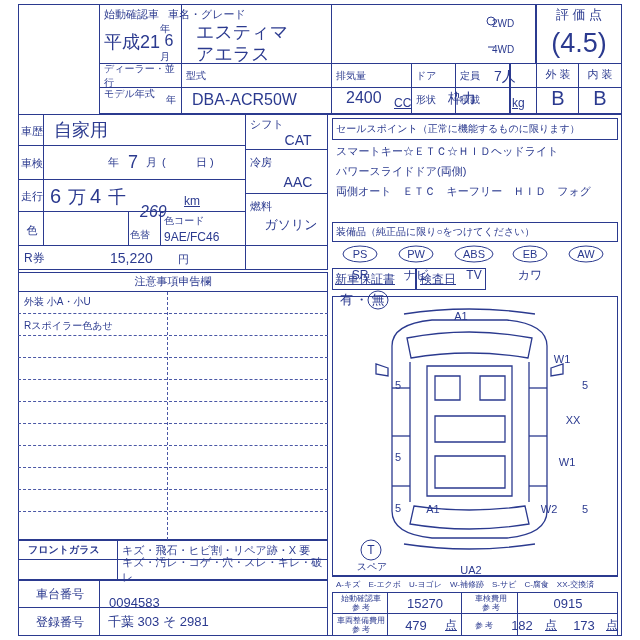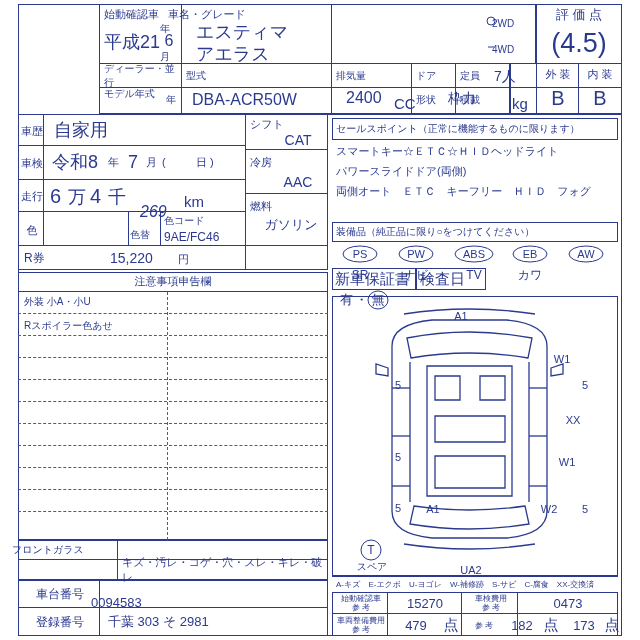--- a/index.html
+++ b/index.html
@@ -15,21 +15,21 @@
     position:absolute;left:0;top:0;width:640px;height:640px;
   }
   .bx{position:absolute;box-sizing:border-box;}
   .b{border:1px solid #2b3a8f;}
   .bt{border-top:1px solid #2b3a8f;}
   .bb{border-bottom:1px solid #2b3a8f;}
   .br{border-right:1px solid #2b3a8f;}
   .c{display:flex;align-items:center;justify-content:center;}
   .l{display:flex;align-items:center;justify-content:flex-start;}
   .t8{font-size:8px;}
-  .t9{font-size:15px;}
+  .t9{font-size:12px;text-decoration:underline;}
   .t10{font-size:10px;}
   .t11{font-size:11px;}
   .t12{font-size:12px;}
   .t13{font-size:13px;}
   .t14{font-size:14px;}
   .t16{font-size:16px;}
   .t18{font-size:18px;}
   .t20{font-size:20px;}
   .t24{font-size:27px;}
   .dash{border-bottom:1px dashed #4a57a5;}
@@ -120,21 +120,20 @@
   <div class="bx bb" style="left:18px;top:246px;width:228px;height:24px;"></div>
 
   <div class="bx br" style="left:18px;top:114px;width:26px;height:132px;"></div>
   <div class="bx br" style="left:128px;top:212px;width:0px;height:34px;"></div>
   <div class="bx br" style="left:160px;top:212px;width:0px;height:34px;"></div>
 
   <div class="bx c t11" style="left:20px;top:118px;width:24px;height:26px;">車歴</div>
   <div class="bx l t18" style="left:54px;top:116px;width:110px;height:28px;">自家用</div>
 
   <div class="bx c t11" style="left:20px;top:150px;width:24px;height:26px;">車検</div>
-  <div class="bx l t18" style="left:52px;top:148px;width:62px;height:28px;">令和8</div>
   <div class="bx l t11" style="left:108px;top:152px;width:14px;height:20px;">年</div>
   <div class="bx l t18" style="left:128px;top:148px;width:18px;height:28px;">7</div>
   <div class="bx l t11" style="left:146px;top:152px;width:14px;height:20px;">月</div>
   <div class="bx l t11" style="left:162px;top:152px;width:10px;height:20px;">(</div>
   <div class="bx l t11" style="left:196px;top:152px;width:14px;height:20px;">日</div>
   <div class="bx l t11" style="left:210px;top:152px;width:10px;height:20px;">)</div>
 
   <div class="bx c t11" style="left:20px;top:184px;width:24px;height:24px;">走行</div>
   <div class="bx l t20" style="left:50px;top:182px;width:18px;height:28px;">6</div>
   <div class="bx l t18" style="left:68px;top:183px;width:20px;height:28px;">万</div>
@@ -297,43 +296,44 @@
   </div>
   <div class="bx c t12" style="left:358px;top:540px;width:26px;height:20px;">T</div>
   <div class="bx c t10" style="left:352px;top:560px;width:40px;height:14px;">スペア</div>
 
   <div class="bx bt" style="left:332px;top:576px;width:286px;height:0;"></div>
   <div class="bx l t8" style="left:336px;top:577px;width:282px;height:14px;">A-キズ　E-エクボ　U-ヨゴレ　W-補修跡　S-サビ　C-腐食　XX-交換済</div>
 
   <div class="bx b" style="left:18px;top:540px;width:310px;height:40px;"></div>
   <div class="bx br" style="left:18px;top:540px;width:100px;height:40px;"></div>
   <div class="bx bb" style="left:18px;top:540px;width:310px;height:20px;"></div>
-  <div class="bx l t10" style="left:12px;top:542px;width:96px;height:16px;">フロントガラス</div>
+  <div class="bx l t10" style="left:28px;top:542px;width:96px;height:16px;font-weight:bold;">フロントガラス</div>
+  <div class="bx l t11" style="left:122px;top:542px;width:204px;height:16px;">キズ・飛石・ヒビ割・リペア跡・X 要</div>
   <div class="bx l t11" style="left:122px;top:562px;width:204px;height:16px;">キズ・汚レ・コゲ・穴・スレ・キレ・破レ</div>
 
   <div class="bx b" style="left:18px;top:580px;width:310px;height:56px;"></div>
   <div class="bx bb" style="left:18px;top:580px;width:310px;height:28px;"></div>
   <div class="bx br" style="left:18px;top:580px;width:82px;height:56px;"></div>
   <div class="bx c t12" style="left:22px;top:582px;width:76px;height:24px;">車台番号</div>
-  <div class="bx l t13" style="left:91px;top:582px;width:180px;height:40px;text-align:right;">0094583</div>
+  <div class="bx l t13" style="left:109px;top:582px;width:180px;height:40px;text-align:right;">0094583</div>
   <div class="bx c t12" style="left:22px;top:610px;width:76px;height:24px;">登録番号</div>
   <div class="bx l t13" style="left:108px;top:610px;width:200px;height:24px;">千葉 303 そ 2981</div>
 
   <div class="bx b" style="left:332px;top:592px;width:286px;height:44px;"></div>
   <div class="bx bb" style="left:332px;top:592px;width:286px;height:22px;"></div>
   <div class="bx br" style="left:332px;top:592px;width:56px;height:44px;"></div>
   <div class="bx br" style="left:388px;top:592px;width:74px;height:44px;"></div>
   <div class="bx br" style="left:462px;top:592px;width:56px;height:44px;"></div>
 
   <div class="bx c t8" style="left:334px;top:593px;width:54px;height:20px;text-align:center;line-height:9px;white-space:pre-line;">始動確認車
 参 考</div>
   <div class="bx c t13" style="left:390px;top:593px;width:70px;height:20px;">15270</div>
   <div class="bx c t8" style="left:464px;top:593px;width:54px;height:20px;text-align:center;line-height:9px;white-space:pre-line;">車検費用
 参 考</div>
-  <div class="bx c t13" style="left:520px;top:593px;width:96px;height:20px;">0473</div>
+  <div class="bx c t13" style="left:520px;top:593px;width:96px;height:20px;">0915</div>
 
   <div class="bx c t8" style="left:334px;top:615px;width:54px;height:20px;text-align:center;line-height:9px;white-space:pre-line;">車両整備費用
 参 考</div>
   <div class="bx c t13" style="left:388px;top:615px;width:56px;height:20px;">479</div>
   <div class="bx c t9" style="left:442px;top:617px;width:18px;height:16px;">点</div>
   <div class="bx c t8" style="left:464px;top:615px;width:40px;height:20px;">参 考</div>
   <div class="bx c t13" style="left:500px;top:615px;width:44px;height:20px;">182</div>
   <div class="bx c t9" style="left:542px;top:617px;width:18px;height:16px;">点</div>
   <div class="bx c t13" style="left:562px;top:615px;width:44px;height:20px;">173</div>
   <div class="bx c t9" style="left:604px;top:617px;width:16px;height:16px;">点</div>

